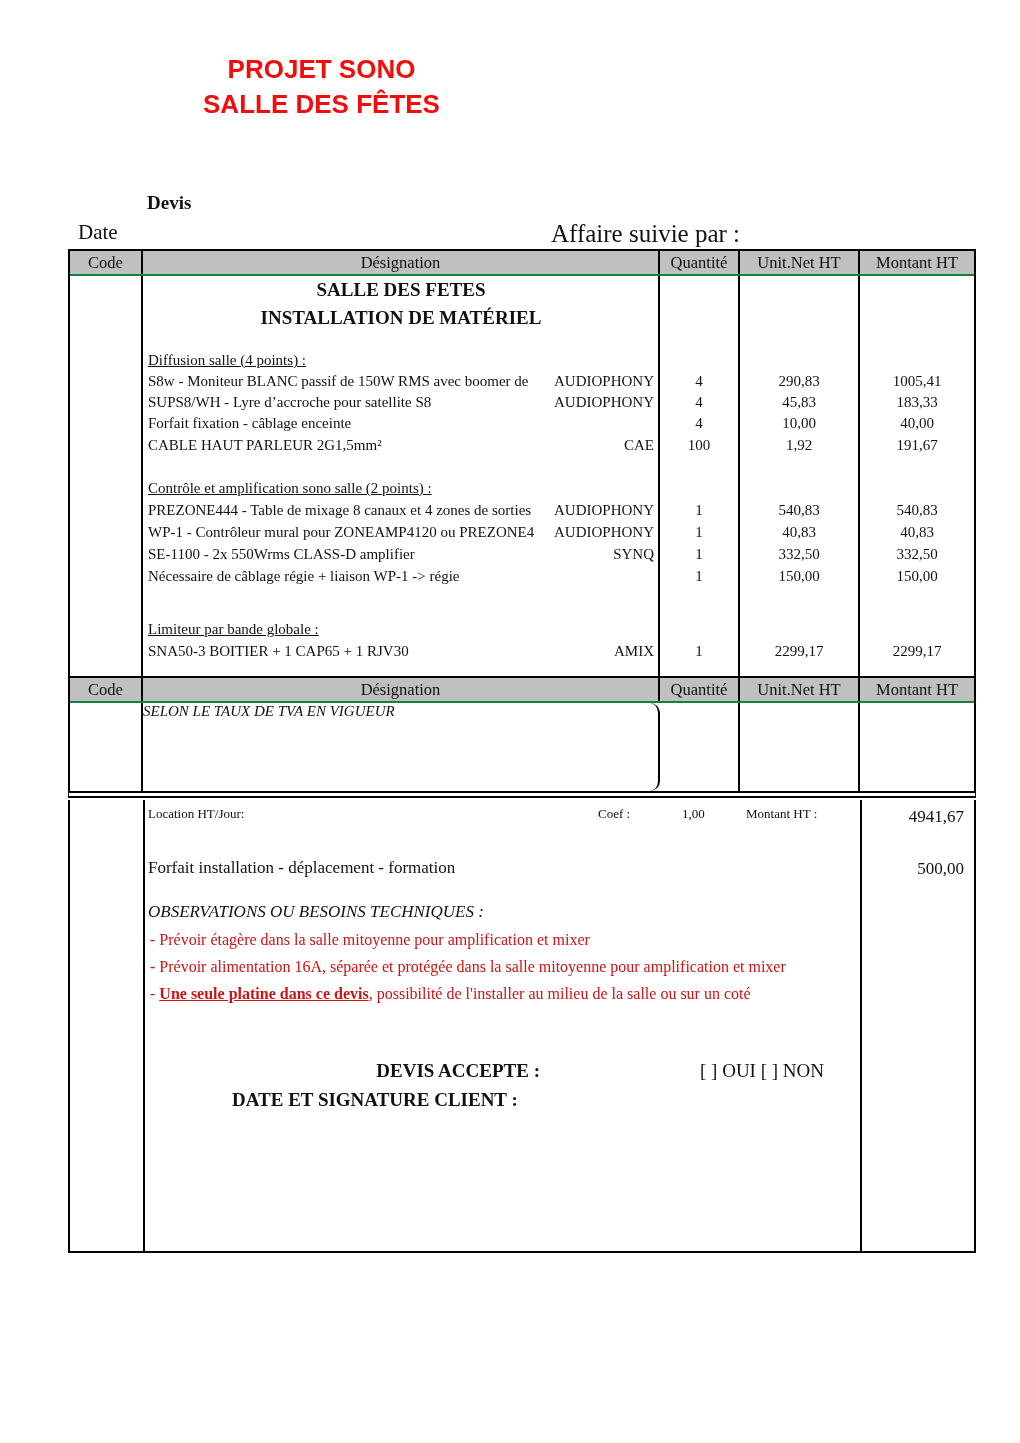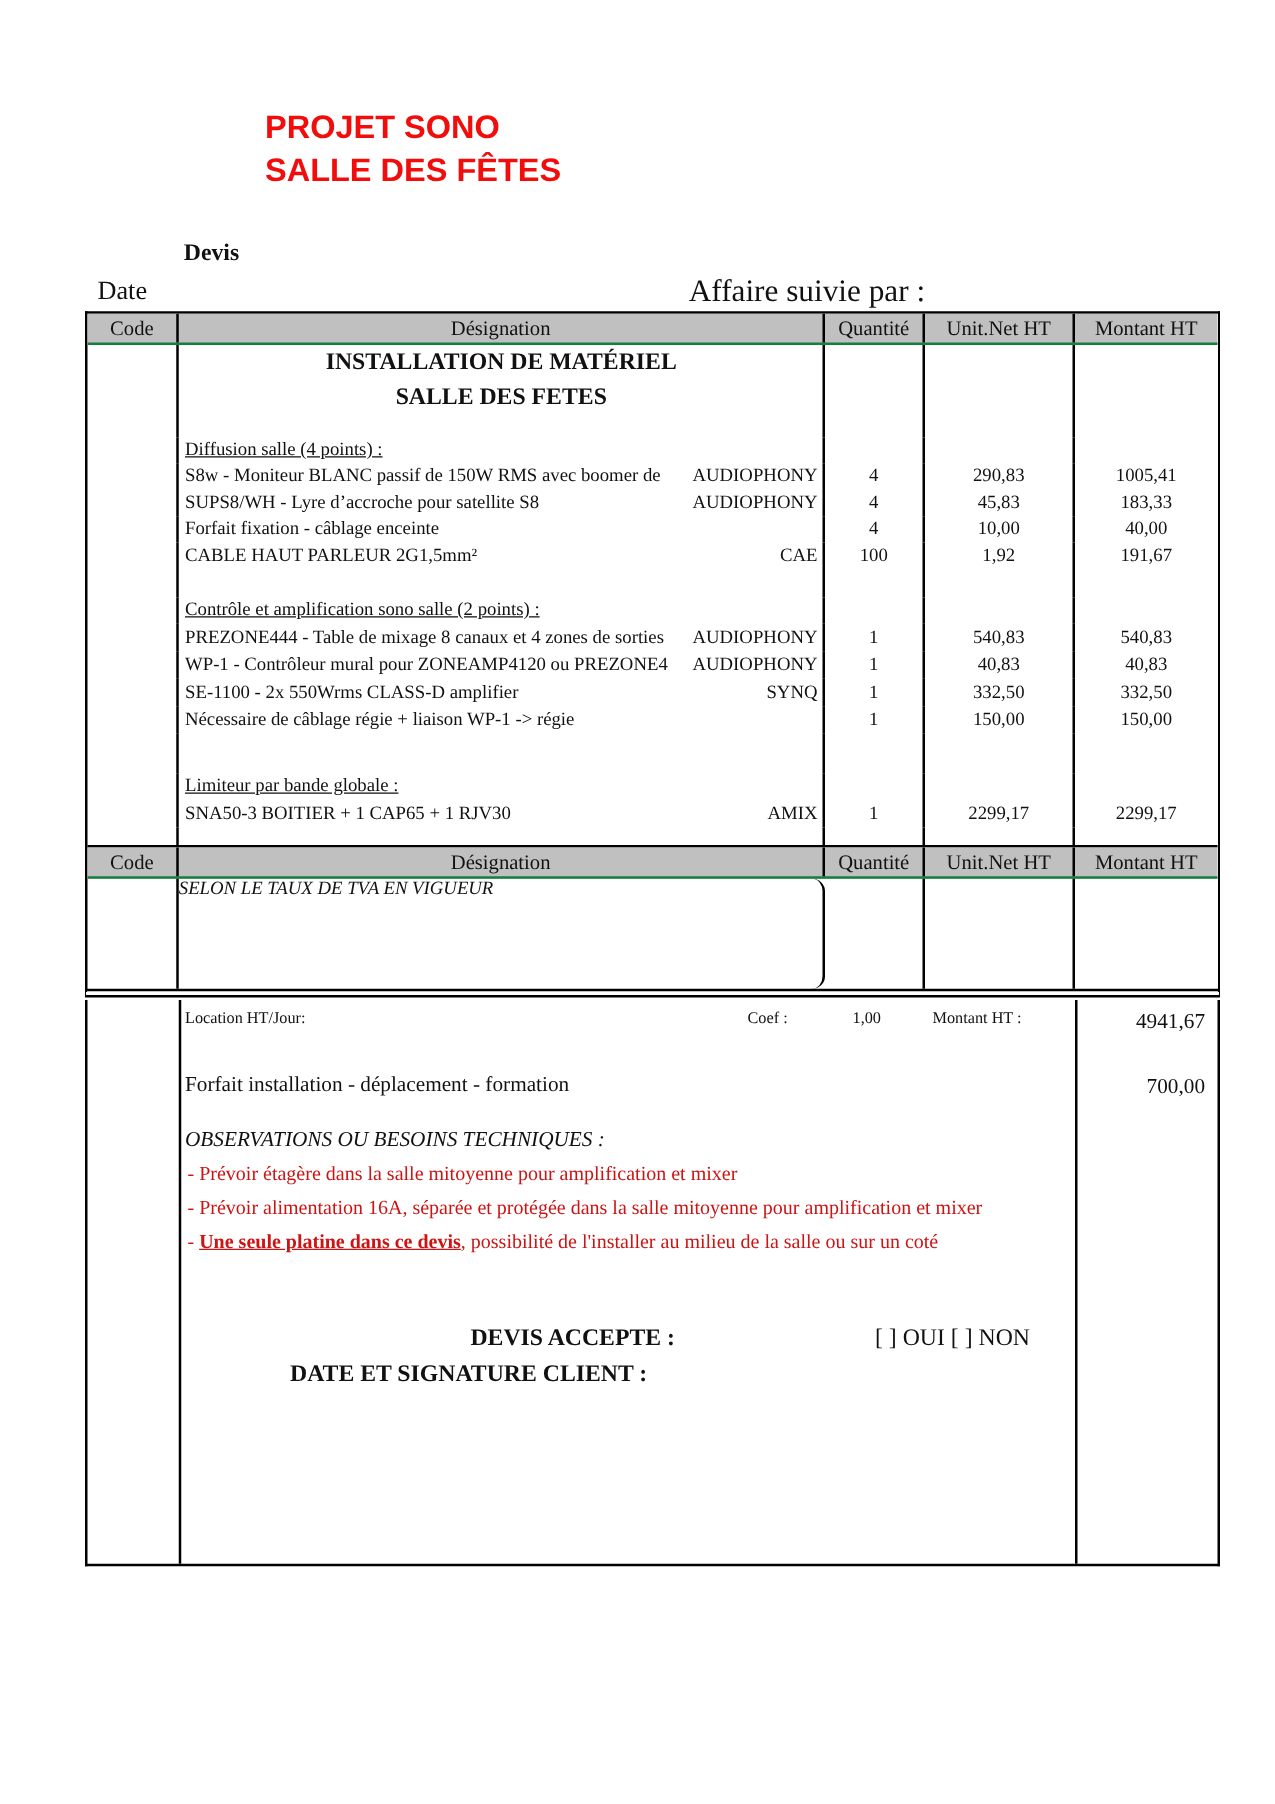--- a/index.html
+++ b/index.html
@@ -3,23 +3,23 @@
 <meta charset="utf-8">
 <style>
   * { margin:0; padding:0; box-sizing:border-box; }
   html,body { background:#fff; }
   .page {
     position:relative; width:1020px; height:1443px; background:#fff;
     font-family:"Liberation Serif","DejaVu Serif",serif; color:#111; overflow:hidden;
   }
   
   .title {
-    position:absolute; left:212px; top:52px; width:275px; 
+    position:absolute; left:184px; top:52px; width:275px; text-align:center;
     font-family:"Liberation Sans","DejaVu Sans",sans-serif; font-weight:bold;
-    font-size:26px; line-height:35px; color:var(--title-red,#f20d0d);margin-top:32px;
+    font-size:26px; line-height:35px; color:var(--title-red,#f20d0d);
   }
   .devis-label { position:absolute; left:147px; top:192px; font-weight:bold; font-size:19px; }
   .date-label { position:absolute; left:78px; top:220px; font-size:21px; }
   .affaire-label { position:absolute; left:551px; top:220px; font-size:25px; }
 
   
   .table1 { position:absolute; left:68px; top:249px; width:908px;
             border:2px solid #000; border-bottom:7px double #000; }
   .thead { display:flex; height:25px; background:var(--header-bg,#c0c0c0);
            border-bottom:2px solid #15803d; font-size:16.5px; }
@@ -86,28 +86,28 @@
       <div class="c col-des">Désignation</div>
       <div class="c col-qty">Quantité</div>
       <div class="c col-unit">Unit.Net HT</div>
       <div class="c col-amt">Montant HT</div>
     </div>
 
     <div class="tbody1">
 
       <div class="row h28">
         <div class="c col-code"></div>
+        <div class="c col-des gtitle">SALLE DES FETES</div>
+        <div class="c col-qty"></div>
+          <div class="c col-unit"></div>
+          <div class="c col-amt"></div>
+      </div>
+      <div class="row h28">
+        <div class="c col-code"></div>
         <div class="c col-des gtitle">INSTALLATION DE MATÉRIEL</div>
-        <div class="c col-qty"></div>
-          <div class="c col-unit"></div>
-          <div class="c col-amt"></div>
-      </div>
-      <div class="row h28">
-        <div class="c col-code"></div>
-        <div class="c col-des gtitle">SALLE DES FETES</div>
         <div class="c col-qty"></div>
           <div class="c col-unit"></div>
           <div class="c col-amt"></div>
       </div>
       <div class="row h18">
         <div class="c col-code"></div>
           <div class="c col-des"></div>
           <div class="c col-qty"></div>
           <div class="c col-unit"></div>
           <div class="c col-amt"></div>
@@ -277,21 +277,21 @@
     <div class="vdiv vdiv1"></div>
     <div class="vdiv vdiv2"></div>
 
     <div class="lb" style="left:78px; top:6px;">Location HT/Jour:</div>
     <div class="lb" style="left:528px; top:6px;">Coef :</div>
     <div class="lb" style="left:612px; top:6px;">1,00</div>
     <div class="lb" style="left:676px; top:6px;">Montant HT :</div>
     <div class="money" style="top:7px;">4941,67</div>
 
     <div class="lb" style="left:78px; top:58px; font-size:17px;">Forfait installation - déplacement - formation</div>
-    <div class="money" style="top:59px;">700,00</div>
+    <div class="money" style="top:59px;">500,00</div>
 
     <div class="lb obs-head" style="left:78px; top:102px;">OBSERVATIONS OU BESOINS TECHNIQUES :</div>
     <div class="lb red" style="left:80px; top:131px;">- Prévoir étagère dans la salle mitoyenne pour amplification et mixer</div>
     <div class="lb red red-over" style="left:80px; top:158px;">- Prévoir alimentation 16A, séparée et protégée dans la salle mitoyenne pour amplification et mixer</div>
     <div class="lb red" style="left:80px; top:185px;"><span>- </span><span class="b-u">Une seule platine dans ce devis</span><span>, possibilité de l'installer au milieu de la salle ou sur un coté</span></div>
 
     <div class="lb bold19" style="left:78px; top:260px; width:392px; text-align:right;">DEVIS ACCEPTE :</div>
     <div class="lb" style="left:630px; top:260px; font-size:19px;">[ ] OUI [ ]  NON</div>
     <div class="lb bold19" style="left:162px; top:289px;">DATE ET SIGNATURE CLIENT :</div>
   </div>

